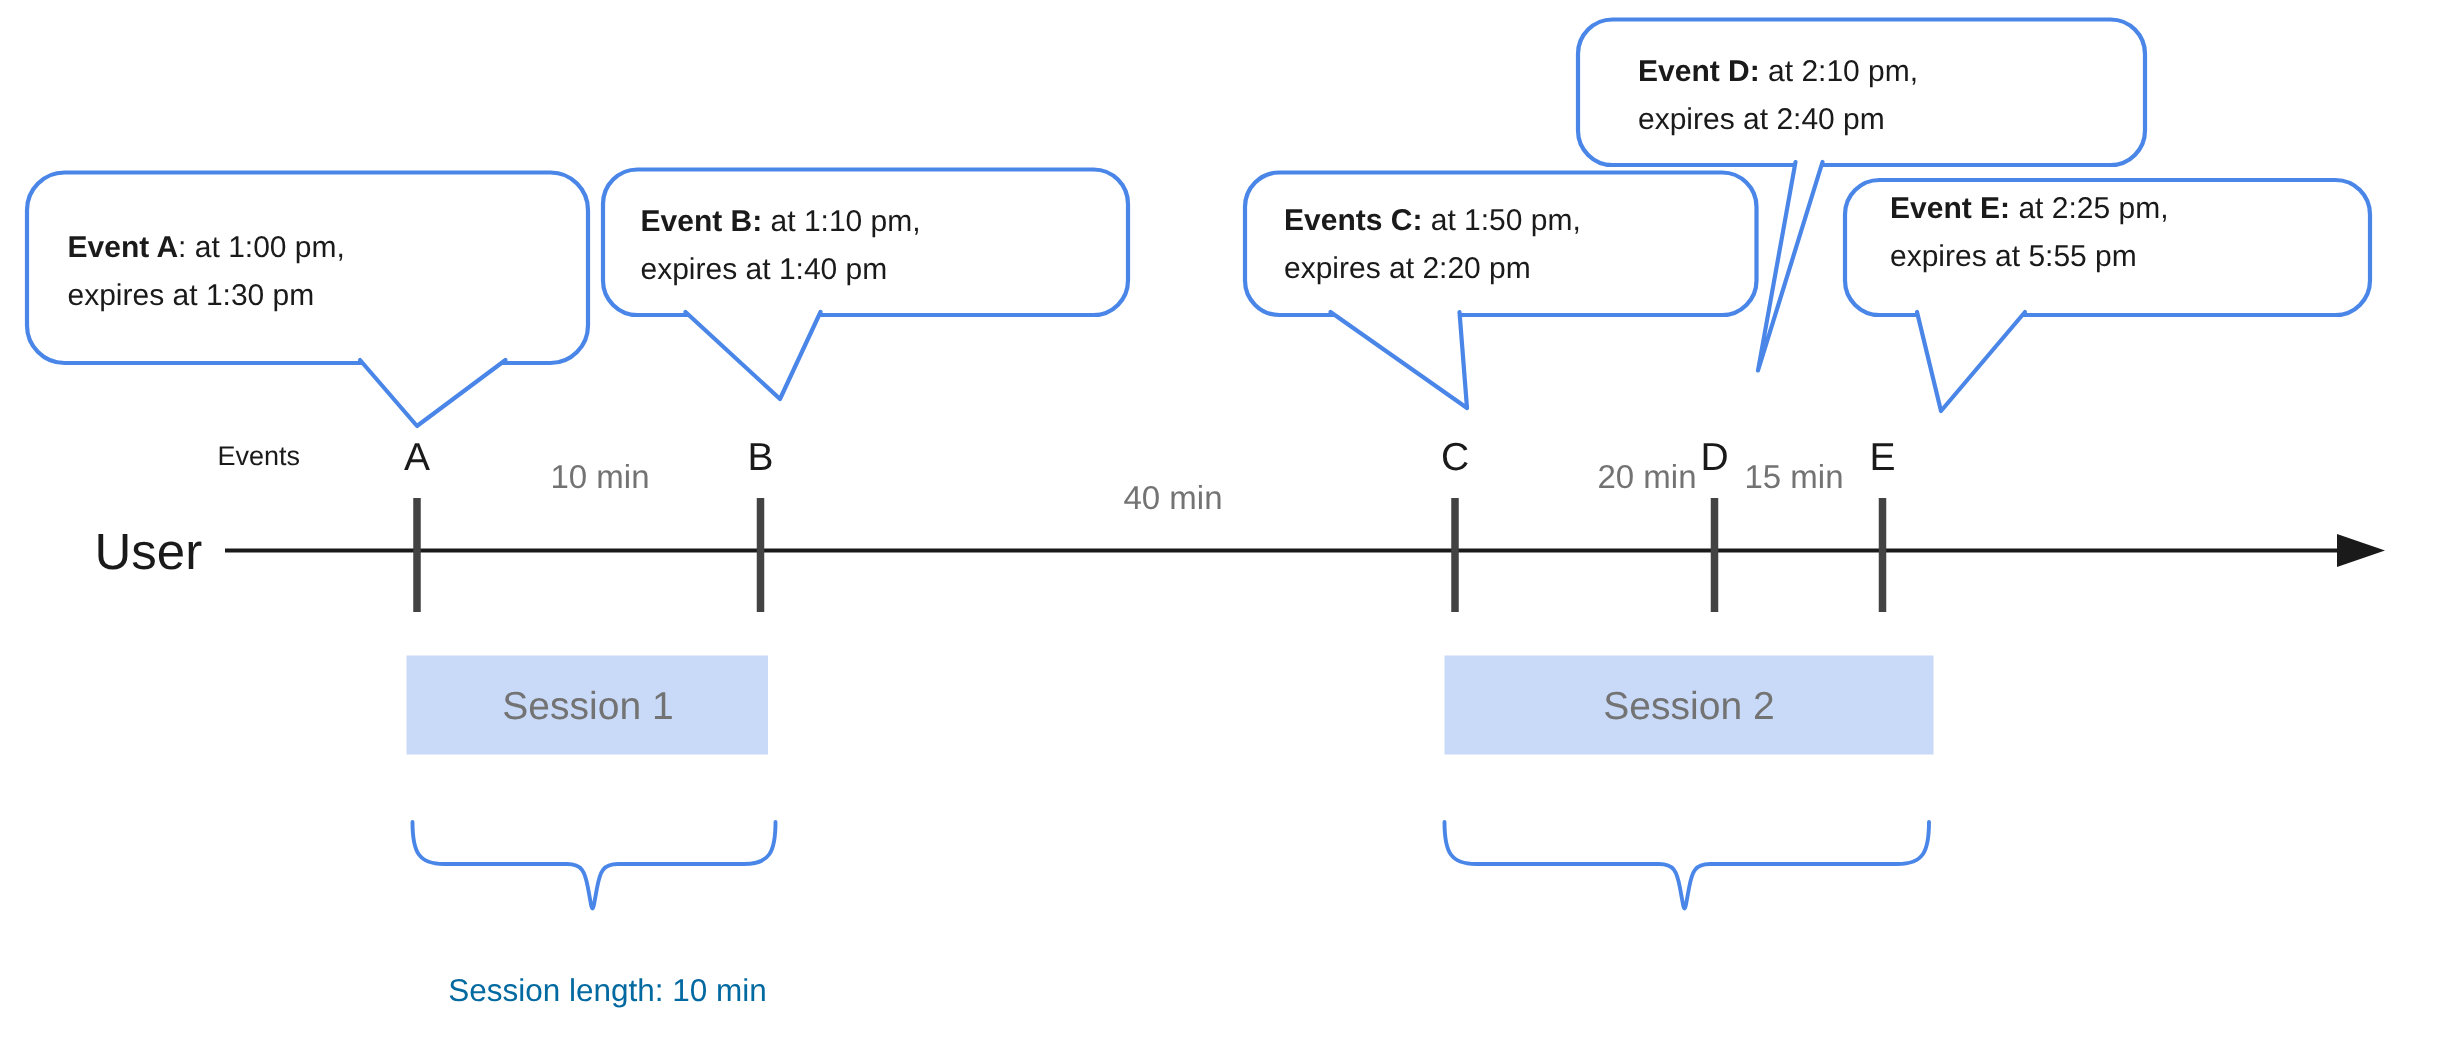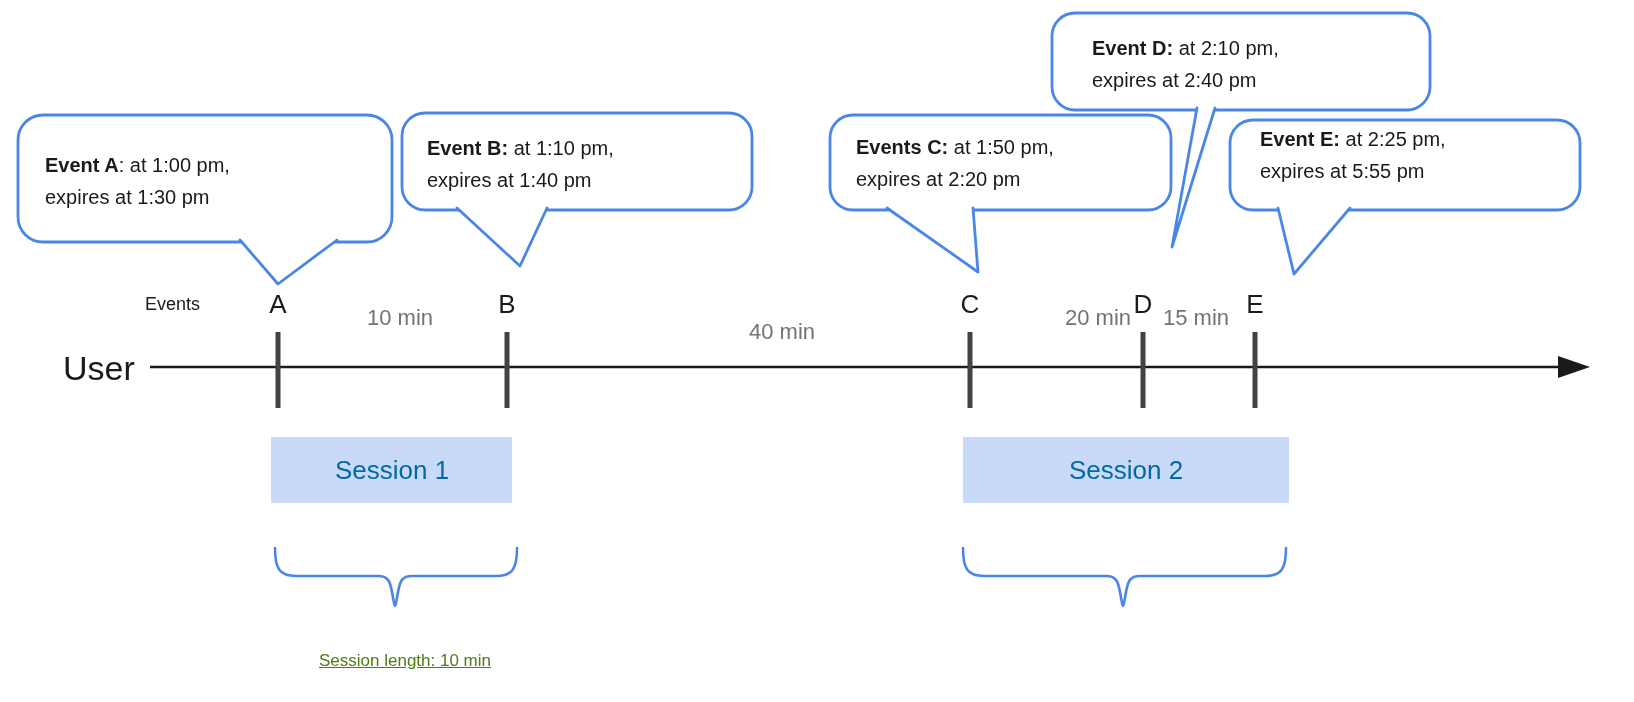--- a/index.html
+++ b/index.html
@@ -8,22 +8,22 @@
     font-family:"Liberation Sans",sans-serif;color:#1a1a1a;
   }
   .stage svg{position:absolute;left:0;top:0;}
   .txt{position:absolute;white-space:nowrap;}
   .bubble-text{font-size:20px;line-height:32px;}
   .bubble-text .b{font-weight:bold;}
   .user-label{font-size:34px;line-height:34px;}
   .events-label{font-size:18px;line-height:28px;}
   .event-letter{font-size:26px;line-height:28px;transform:translateX(-50%);}
   .interval-label{font-size:22px;line-height:24px;transform:translateX(-50%);color:#737373;text-align:center;}
-  .session-label{font-size:26px;line-height:30px;transform:translateX(-50%);color:#0369a1;}
-  .session-length{font-size:17px;line-height:30px;transform:translateX(-50%);color:#4d7c0f;text-decoration:underline;}
+  .session-label{font-size:26px;line-height:30px;transform:translateX(-50%);color:#737373;}
+  .session-length{font-size:21px;line-height:30px;transform:translateX(-50%);color:#0369a1;}
   
   .bubble{fill:#ffffff;stroke-width:2.8px;}
   .tail{fill:#ffffff;stroke-width:2.8px;stroke-linejoin:round;stroke-linecap:round;}
   .brace{fill:none;stroke-width:2.6px;stroke-linecap:round;}
   .tl-line{stroke-width:2.6px;}
 </style>
 </head>
 <body>
 
 <div class="stage">

